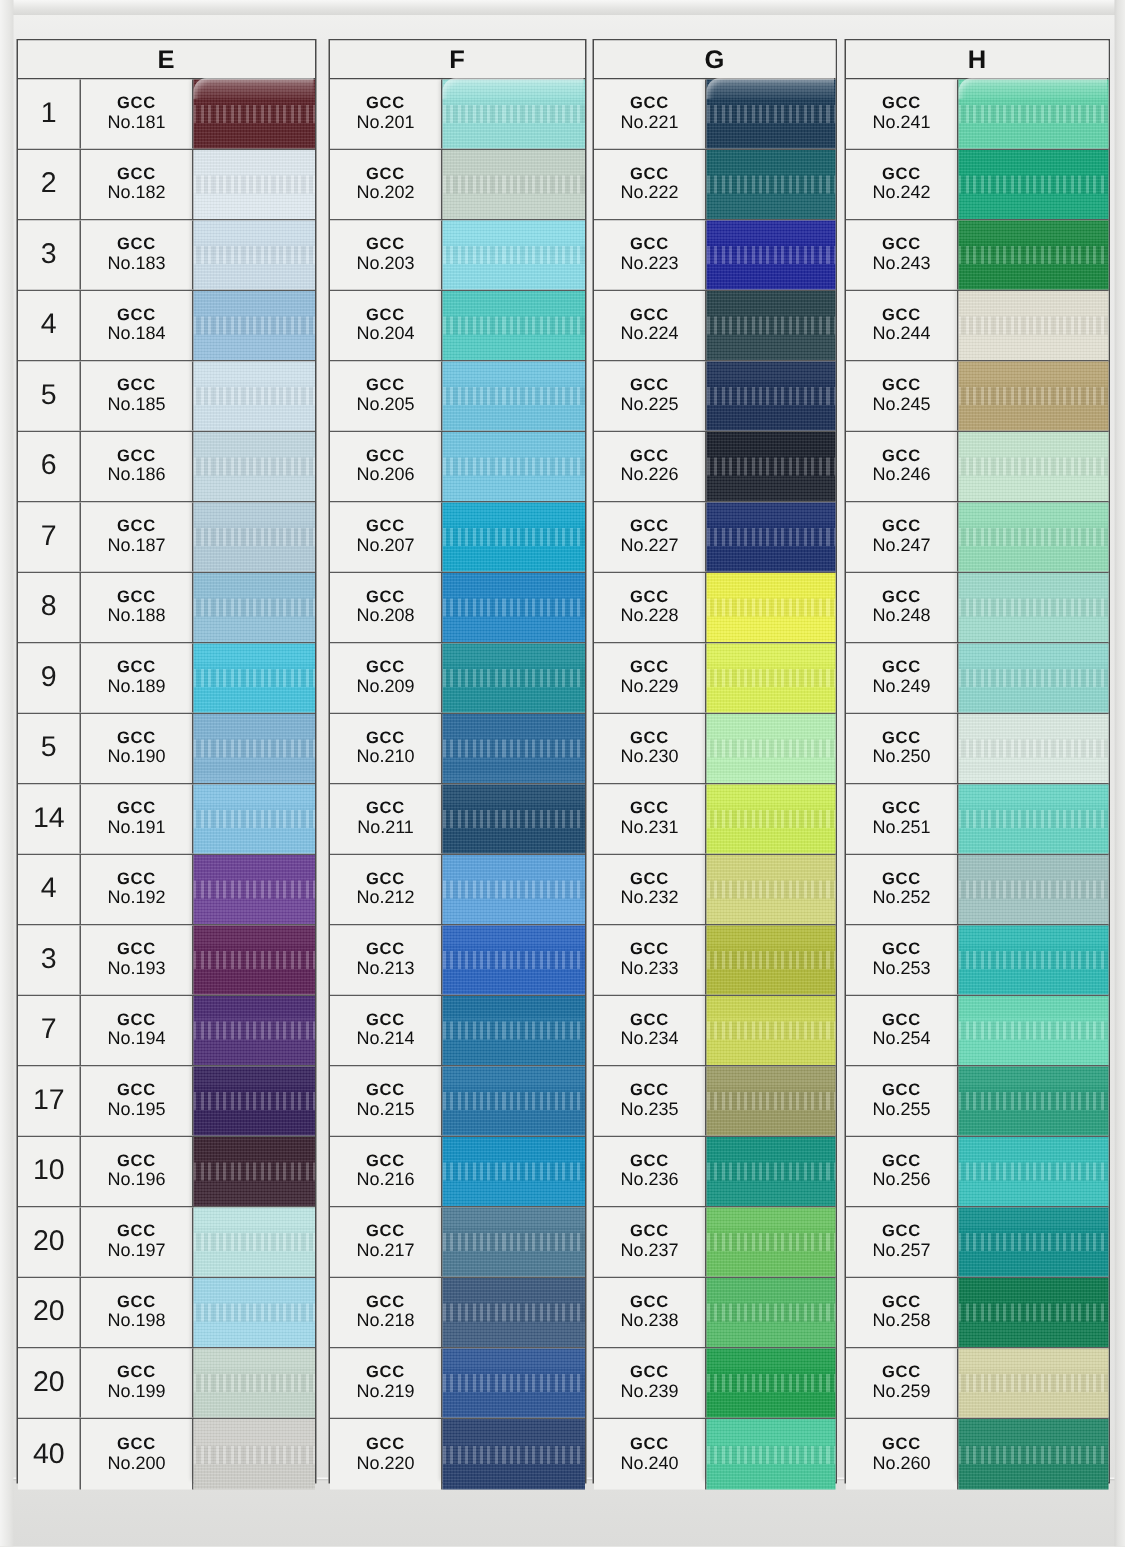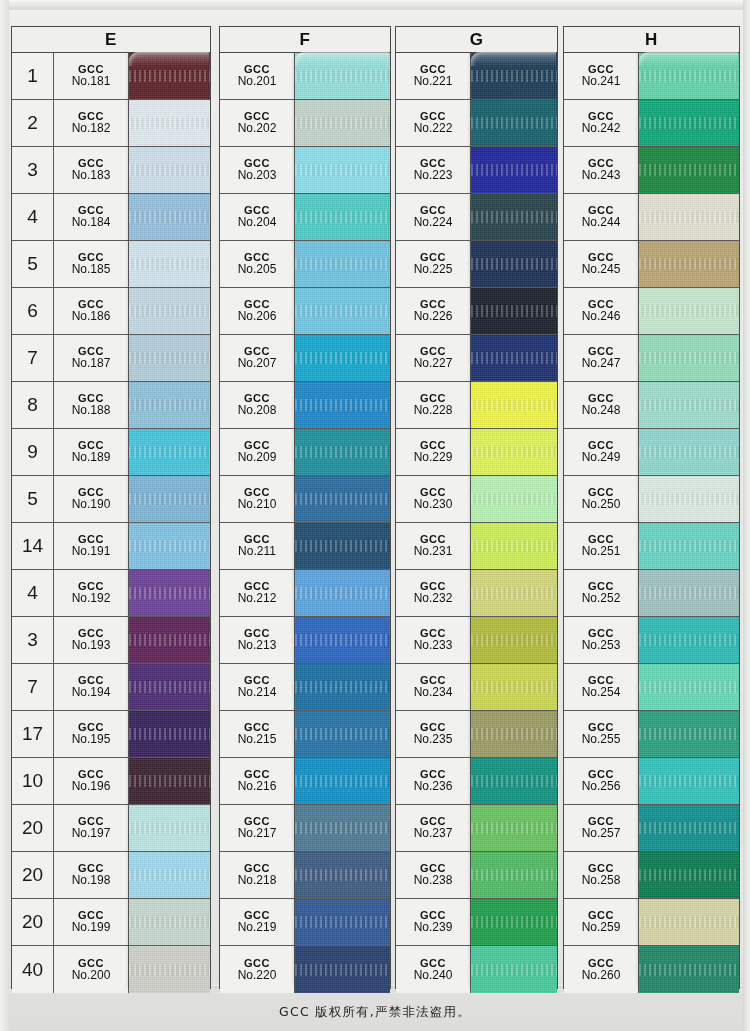--- a/index.html
+++ b/index.html
@@ -723,21 +723,20 @@
             <div class="code-cell">
               <div class="brand">GCC</div>
               <div class="no">No.260</div>
             </div>
             <div class="swatch-cell" title="No.260" style="background: rgb(31, 133, 102);"></div>
           </div>
         </div>
       </div>
     </div>
 
-  <div class="copyright">GCC 版权所有,严禁非法盗用。</div>
 <div class="ribbon-top-curl" style="left: 129px; top: 52px; width: 80px; height: 14px; background: linear-gradient(rgba(255, 255, 255, 0.3), rgba(255, 255, 255, 0));"></div>
     <div class="ribbon-mask" style="left: 129px; top: 52px; width: 3px; height: 936px;"></div>
     <div class="ribbon-top-curl" style="left: 295px; top: 52px; width: 94px; height: 14px; background: linear-gradient(rgba(255, 255, 255, 0.3), rgba(255, 255, 255, 0));"></div>
     <div class="ribbon-mask" style="left: 295px; top: 52px; width: 3px; height: 936px;"></div>
     <div class="ribbon-top-curl" style="left: 471px; top: 52px; width: 85px; height: 14px; background: linear-gradient(rgba(255, 255, 255, 0.3), rgba(255, 255, 255, 0));"></div>
     <div class="ribbon-mask" style="left: 471px; top: 52px; width: 3px; height: 936px;"></div>
     <div class="ribbon-top-curl" style="left: 639px; top: 52px; width: 99px; height: 14px; background: linear-gradient(rgba(255, 255, 255, 0.3), rgba(255, 255, 255, 0));"></div>
     <div class="ribbon-mask" style="left: 639px; top: 52px; width: 3px; height: 936px;"></div>
   </div>
 

